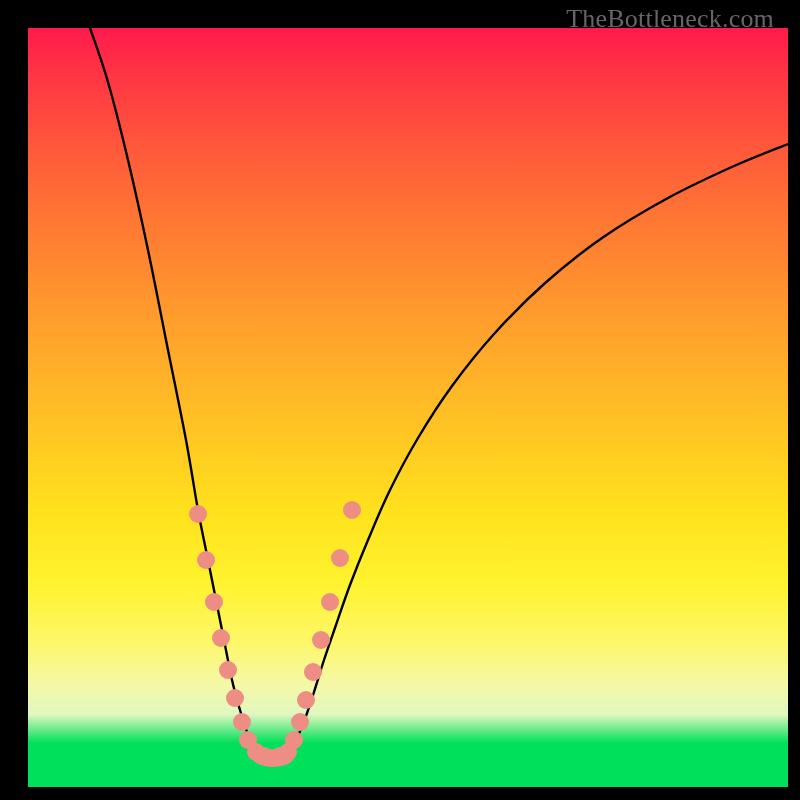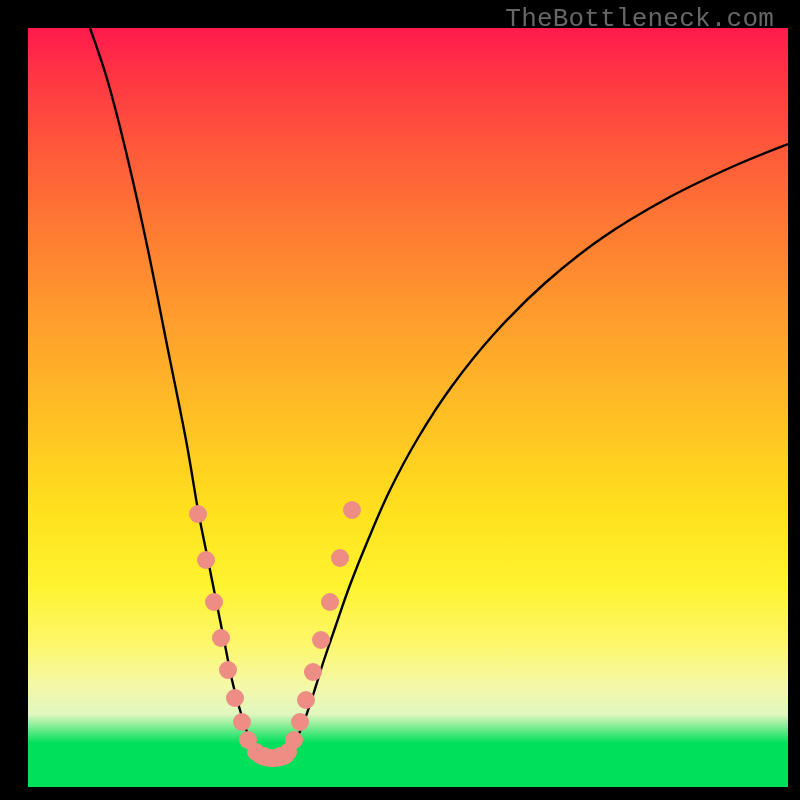--- a/index.html
+++ b/index.html
@@ -54,21 +54,21 @@
     left: 0;
     top: 0;
     width: 760px;
     height: 28px;
     background: #000;
   }
   .watermark {
     position: absolute;
     top: 4px;
     right: 14px;
-    font-family: Liberation Mono, monospace;
+    font-family: Liberation Serif, serif;
     font-size: 26px;
     font-weight: 500;
     color: #666;
     letter-spacing: 0.2px;
   }
   svg.overlay {
     position: absolute;
     left: 0;
     top: 0;
     width: 760px;

